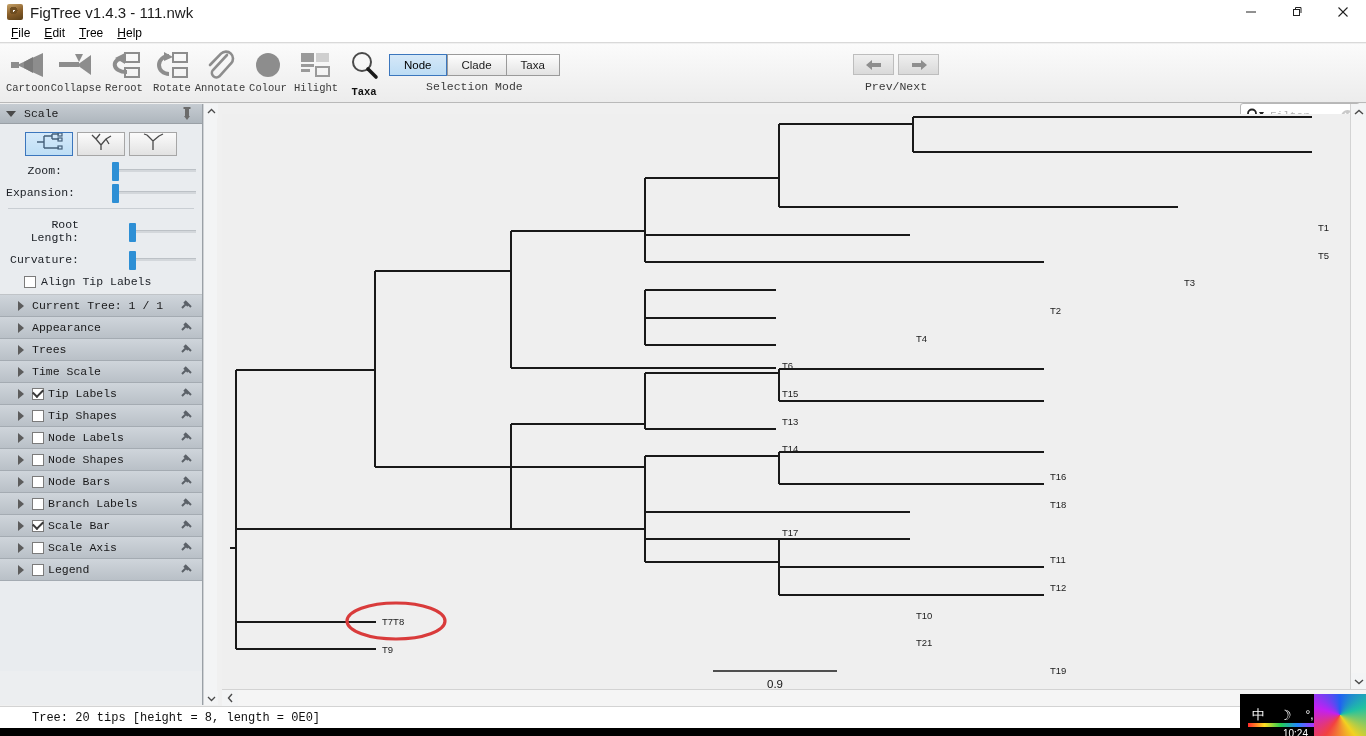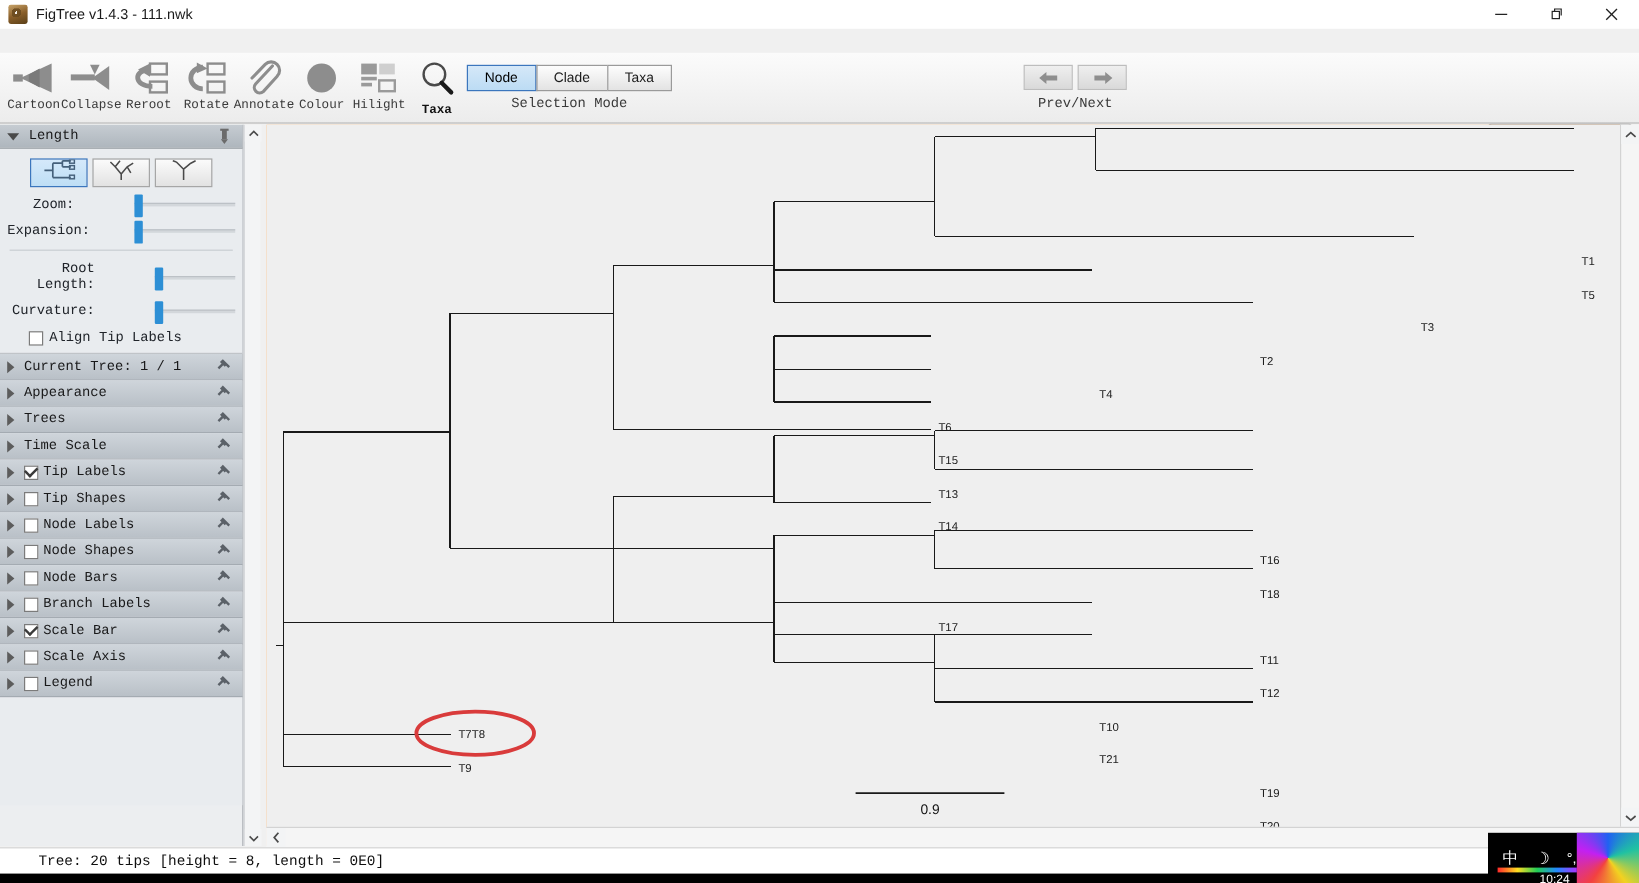--- a/index.html
+++ b/index.html
@@ -28,21 +28,21 @@
     border-radius:2px;
     position:relative; flex:none;
   }
   .titlebar .tb-icon:after{
     content:""; position:absolute; left:3px; top:3px; width:10px; height:10px;
     background: radial-gradient(circle at 35% 35%, #fff 0 1px, #6b4b20 1px 4px, transparent 4px);
     opacity:.9;
   }
   .titlebar .tb-title {
     font-family:"Liberation Sans", sans-serif;
-    font-size:12px; color:#1b1b1b; white-space:nowrap;
+    font-size:15px; color:#1b1b1b; white-space:nowrap;
   }
   .win-btns { position:absolute; right:0; top:0; height:24px; display:flex; }
   .win-btn {
     width:46px; height:24px; display:flex; align-items:center; justify-content:center;
     font-size:13px; color:#1b1b1b; line-height:1;
   }
   .win-btn svg { display:block; }
 
   
   .menubar {
@@ -201,21 +201,21 @@
   .chk-lab {
     font-family:"Liberation Mono","DejaVu Sans Mono",monospace;
     font-size:11.5px; color:#20242a; margin-left:5px; white-space:nowrap;
   }
 
   .sp-list { margin-top:0; }
   .sp-row {
     height:22px; display:flex; align-items:center;
     background:linear-gradient(#cfd5db,#b9c0c7);
     border-bottom:1px solid #a4abb2;
-    position:relative; padding-left:6px;
+    position:relative; padding-left:18px;
   }
   .tri-right {
     width:0;height:0;border-top:5px solid transparent;border-bottom:5px solid transparent;
     border-left:6px solid #5c5c5c; margin-right:8px; flex:none;
   }
   .sp-row .chkbox { margin-right:4px; }
   .sp-lab {
     font-family:"Liberation Mono","DejaVu Sans Mono",monospace;
     font-size:11.5px; color:#19191a; white-space:nowrap;
   }
@@ -226,22 +226,22 @@
     position:absolute; right:0; top:104px; width:14px; height:601px;
     background:#f3f4f5; border-left:1px solid #cfd2d5;
   }
   .scroll-arrow {
     width:14px; height:14px; display:flex; align-items:center; justify-content:center;
     background:#f3f4f5;
   }
 
   
   .canvas-wrap {
-    position:absolute; left:222px; top:104px; width:1128px; height:601px;
-    background:#fdba74; overflow:hidden;
+    position:absolute; left:222px; top:114px; width:1128px; height:601px;
+    background:#22c55e; overflow:hidden;
   }
   .canvas-wrap svg { display:block; }
 
   .tree-vscroll {
     position:absolute; right:0; top:104px; width:16px; height:585px;
     background:#f5f5f5; border-left:1px solid #d3d3d3;
   }
   .tree-hscroll {
     position:absolute; left:222px; top:689px; width:1144px; height:17px;
     background:#f5f5f5; border-top:1px solid #d3d3d3;
@@ -315,20 +315,26 @@
       </div>
       <div class="win-btn">
         <svg width="12" height="12" viewBox="0 0 12 12">
           <line x1="1.5" y1="1.5" x2="10.5" y2="10.5" stroke="#222" stroke-width="1.1"></line>
           <line x1="10.5" y1="1.5" x2="1.5" y2="10.5" stroke="#222" stroke-width="1.1"></line>
         </svg>
       </div>
     </div>
   </div>
 
+  <div class="menubar">
+    <div class="menu-item"><u>F</u><span title="File">ile</span></div>
+    <div class="menu-item"><u>E</u>dit</div>
+    <div class="menu-item"><u>T</u>ree</div>
+    <div class="menu-item"><u>H</u>elp</div>
+  </div>
 
   <div class="toolbar">
 
     <div class="tool-group">
 
       <div class="tool-btn">
         <div class="tool-ico">
           <svg width="38" height="30" viewBox="0 0 38 30">
             <polygon points="8,15 34,3 34,27" fill="#8d8d8d"></polygon>
             <rect x="2" y="12" width="8" height="6" fill="#8d8d8d"></rect>
@@ -454,21 +460,21 @@
       </span>
       <input class="filter-input" type="text" placeholder="Filter" style="">
       <span class="clear-ico">✕</span>
     </div>
   </div>
 
   <div class="sidepanel">
 
     <div class="sp-header">
       <div class="tri-down"></div>
-      <div class="sp-title">Length</div>
+      <div class="sp-title">Scale</div>
       <span class="pin">
         <svg width="12" height="14" viewBox="0 0 12 14">
           <rect x="4" y="1" width="4" height="8" fill="#6b6b6b"></rect>
           <polygon points="3,9 9,9 6,13" fill="#6b6b6b"></polygon>
           <rect x="2.5" y="0" width="7" height="2" fill="#6b6b6b"></rect>
         </svg>
       </span>
     </div>
 
     <div class="layout-body">

